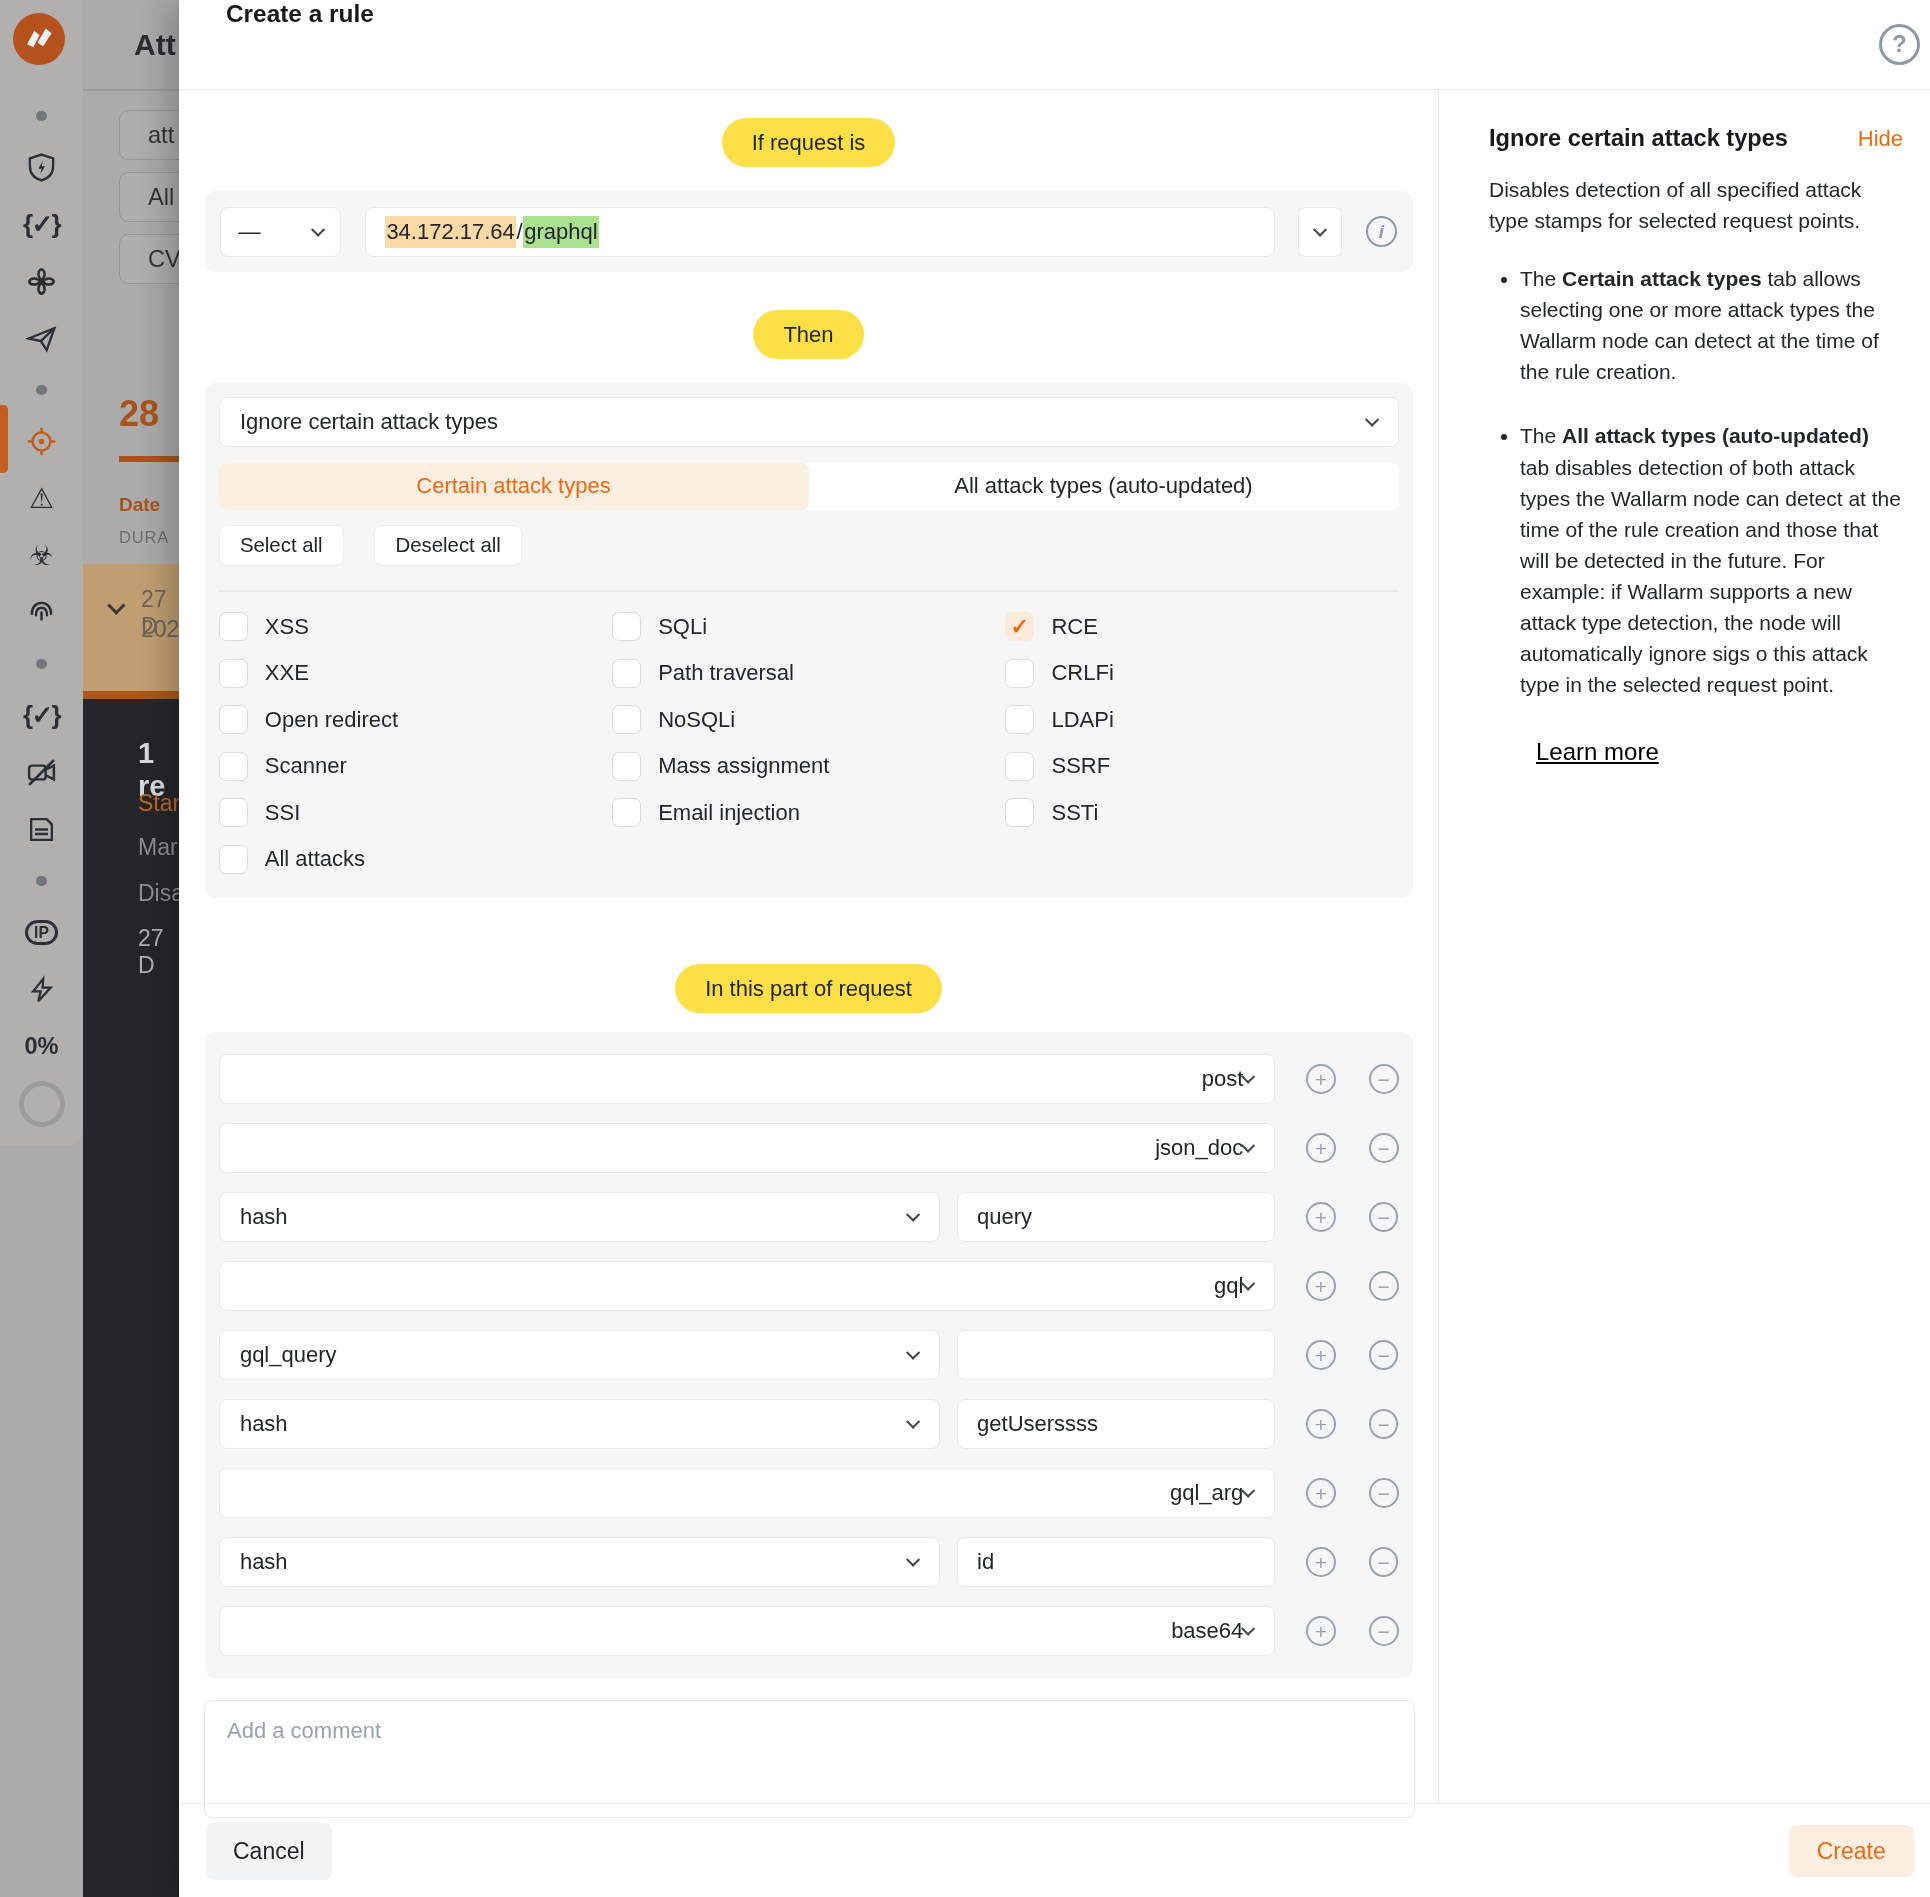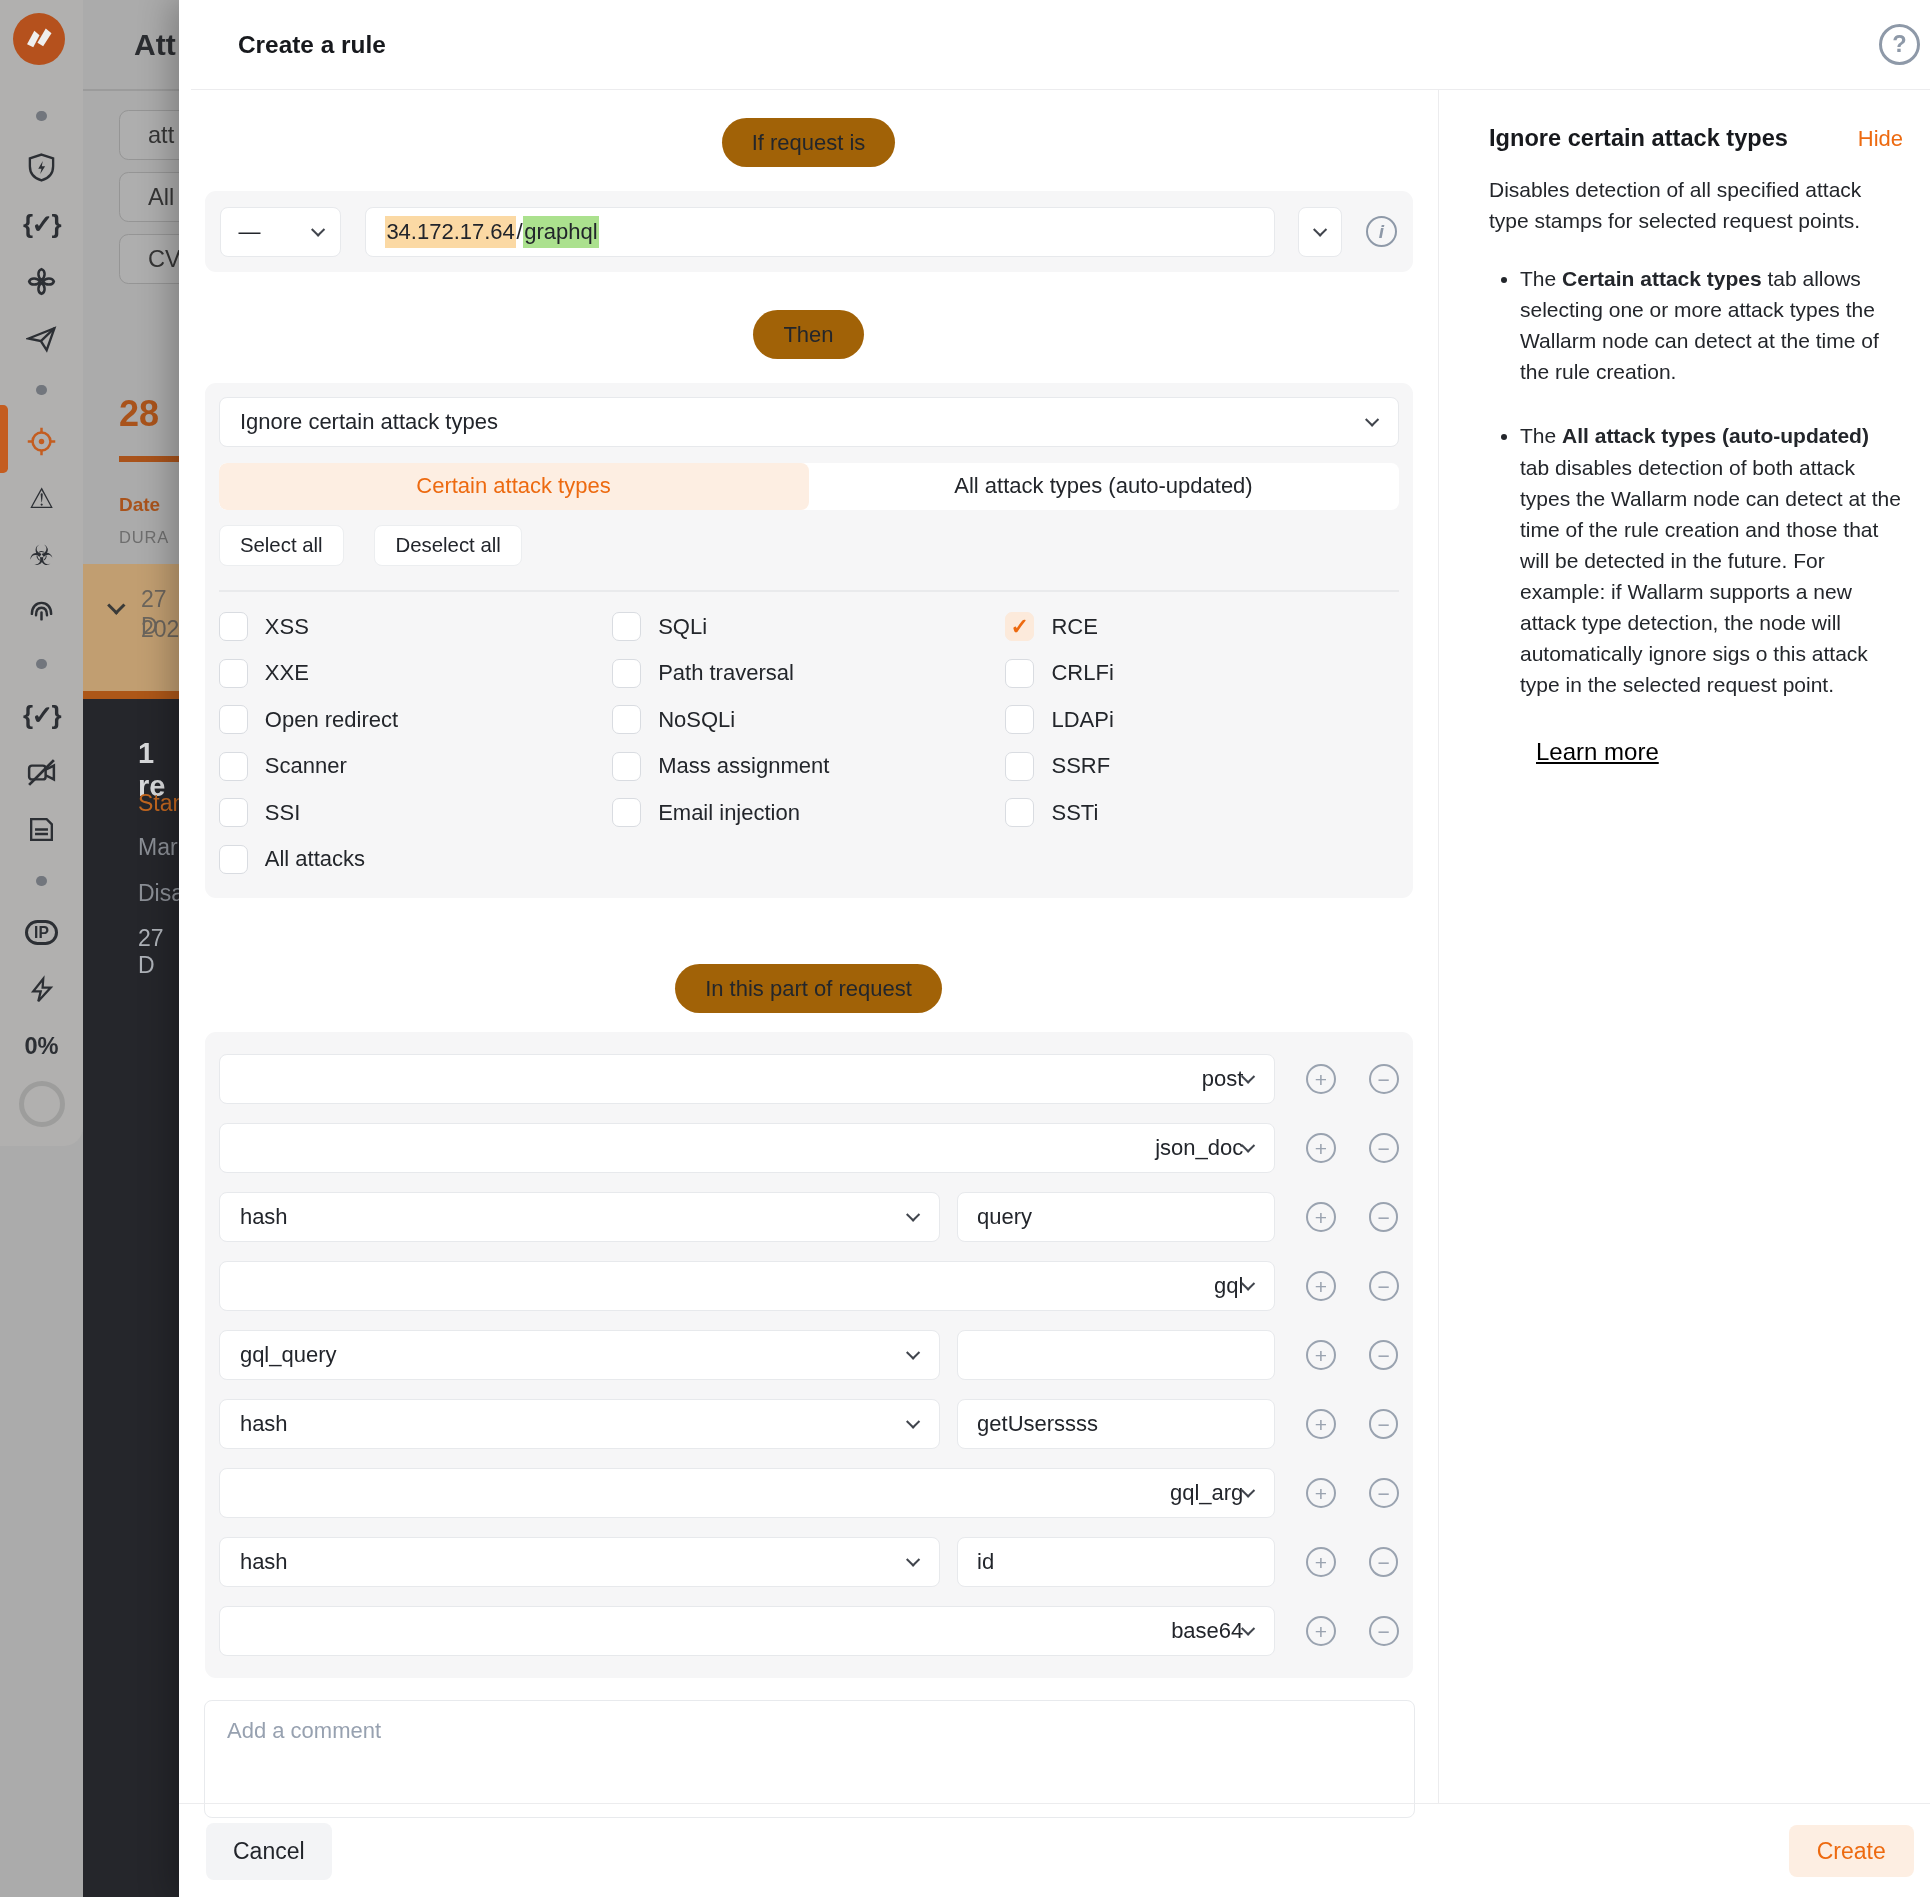--- a/index.html
+++ b/index.html
@@ -43,32 +43,32 @@
   .active-bar { position:absolute; left:0; top:-7.9px; width:7.9px; height:68px; background:#c45d20; border-radius:0 4.7px 4.7px 0; }
   .ip-badge { border:3.1px solid #2c2f34; border-radius:15.7px; font-size:15.7px; font-weight:700;
     color:#2c2f34; padding:1.6px 6.3px; line-height:1; }
   .pct { font-size:23.6px; font-weight:700; color:#2c2f34; }
   .avatar-ring { width:46px; height:46px; border-radius:50%; border:5.5px solid #9d9d9c; }
 
   
   .modal { position:absolute; left:179px; top:0; width:1752px; height:1898px; background:#ffffff;
     display:flex; flex-direction:column; box-shadow:-9.4px 0 31px rgba(0,0,0,.25); }
   .m-header { height:90px; flex:0 0 auto; border-bottom:1.6px solid #ececee; position:relative;
-    display:flex; align-items:center;margin-left:12px; }
+    display:flex; align-items:flex-start; }
   .m-title { margin-left:47px; font-size:24.4px; font-weight:700; color:#17191d; }
   .help-circle { position:absolute; right:11px; top:23.6px; width:41px; height:41px; border-radius:50%;
     border:3.1px solid #8e99a8; color:#8e99a8; font-size:23.6px; font-weight:700;
     display:flex; align-items:center; justify-content:center; }
   .m-body { flex:1 1 auto; display:flex; min-height:0; }
   .form-col { width:1260px; flex:0 0 auto; border-right:1.6px solid #ececee; padding:0 25px; }
   .help-col { flex:1 1 auto; padding:35px 28px 0 50px; }
   .m-footer { height:95px; flex:0 0 auto; border-top:1.6px solid #ececee;
     display:flex; align-items:center; justify-content:space-between; padding:0 17.3px 0 27px;gap:29px; }
 
-  .pill { background:#a16207; border-radius:25px; height:49px; display:flex; align-items:center;
+  .pill { background:#fde047; border-radius:25px; height:49px; display:flex; align-items:center;
     padding:0 30px; font-size:22px; color:#23262b; width:max-content; margin:0 auto; }
   .section { background:#f6f6f7; border-radius:11px; width:1208px; margin:0 auto; }
 
   .uri-section { margin-top:24.4px; height:81px; display:flex; align-items:center; padding:0 15.7px; gap:23.6px; }
   .card { background:#fff; border:1.6px solid #e7e9ec; border-radius:7.9px; height:50px;
     display:flex; align-items:center; font-size:22px; color:#22252b; }
   .method-sel { width:121px; justify-content:space-between; padding:0 17.3px; }
   .uri-input { flex:1; padding:0 19px; }
   .hl-ip   { background:#fbd9a4; padding:3.1px 1.6px; }
   .hl-path { background:#abe18e; padding:3.1px 1.6px; }

